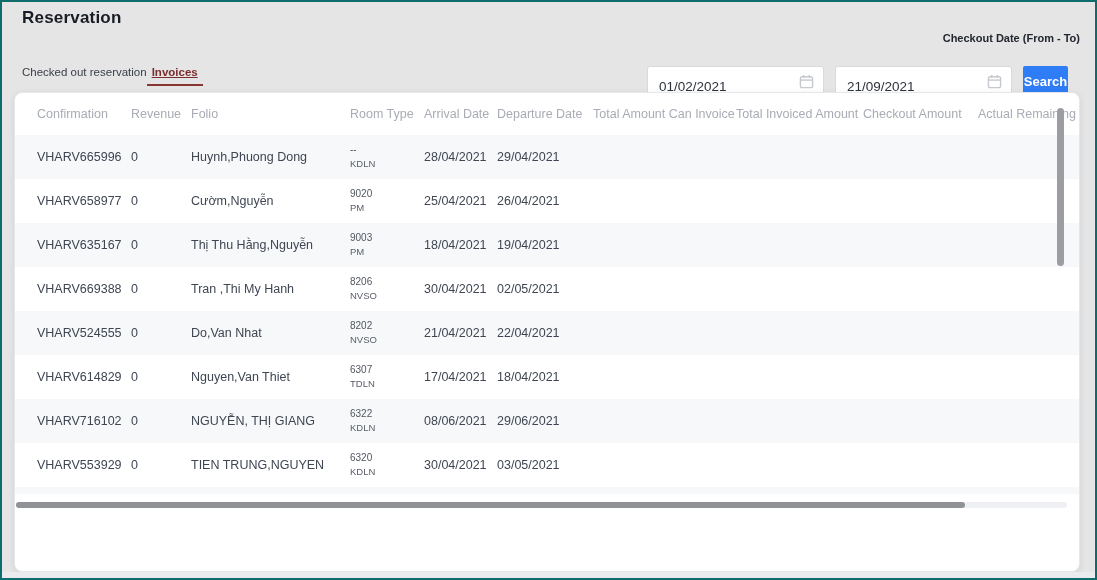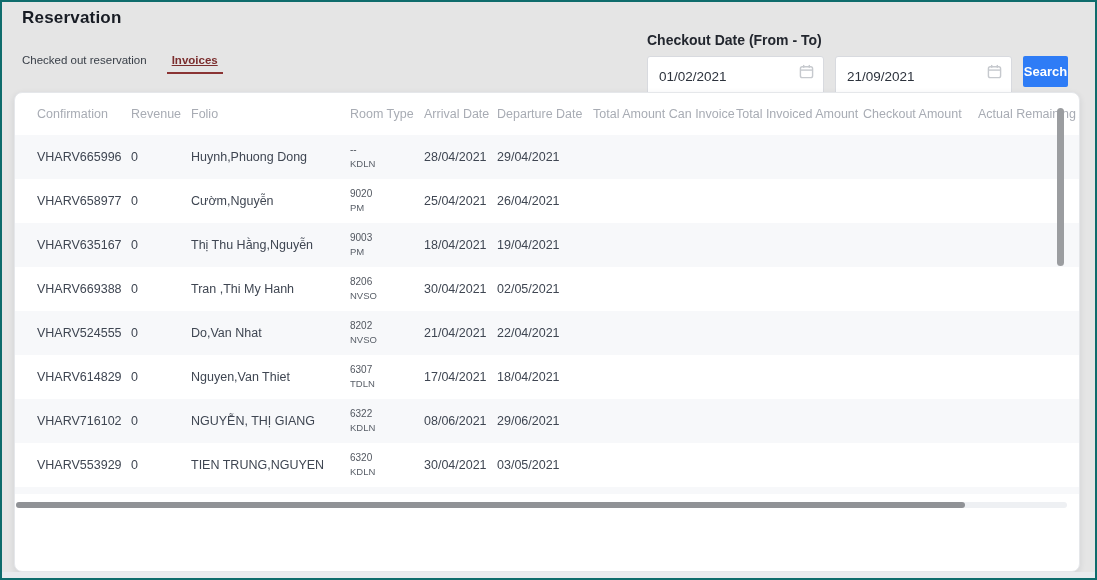--- a/index.html
+++ b/index.html
@@ -15,35 +15,35 @@
     background: #e5e5e5;
     overflow: hidden;
   }
   .page-title {
     position: absolute; left: 20px; top: 6px;
     font-size: 17px; font-weight: 700; color: #181c24;
     letter-spacing: .2px;
   }
   
   .tabs {
-    position: absolute; left: 20px; top: 52px;
-    display: flex; gap: 20px; align-items: flex-end;
+    position: absolute; left: 20px; top: 64px;
+    display: flex; align-items: flex-end;
     font-size: 11.5px;
     justify-content: flex-end;
   }
   .tab { color: #3a4049; padding-bottom: 8px; cursor: pointer; }
   .tab.active {
     color: #7b2d2d; font-weight: 700;
     padding: 0 5px 6px;
     border-bottom: 2px solid #8b3434;
     text-decoration: underline;
   }
   
   .filter { position: absolute; left: 645px; top: 30px; width: 433px; }
-  .filter-label { font-size: 14px; font-weight: 700; color: #22262e; margin-bottom: 8px; }
+  .filter-label { font-size: 11px; font-weight: 700; color: #22262e; margin-bottom: 22px; text-align: right; }
   .filter-row { display: flex; gap: 11px; }
   .date-input {
     position: relative; width: 177px; height: 40px;
     border: 1px solid #d8dadf; border-radius: 3px; background: #fff;
   }
   .date-input input {
     width: 100%; height: 100%; border: 0; outline: none;
     padding: 0 30px 0 11px; font-size: 13.5px; color: #2c323c;
     font-family: "Liberation Sans", sans-serif; background: transparent;
   }

